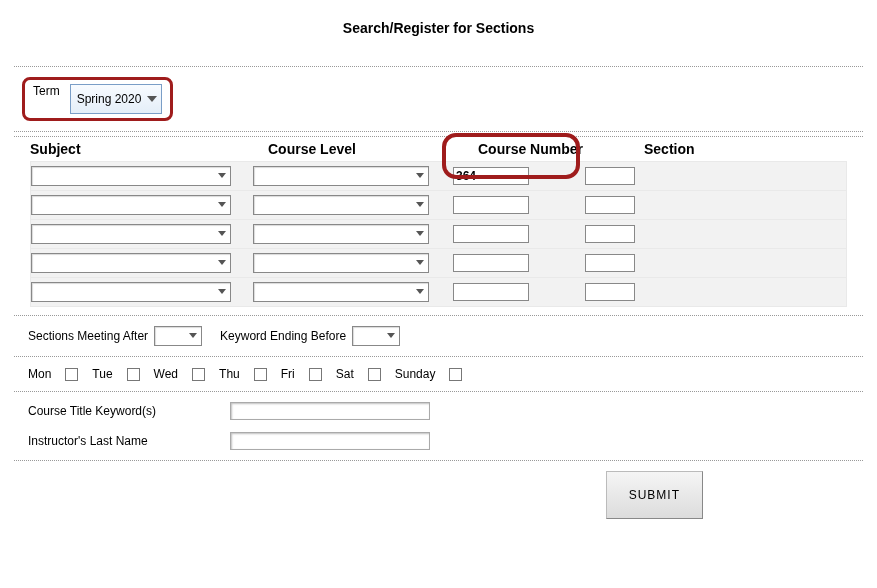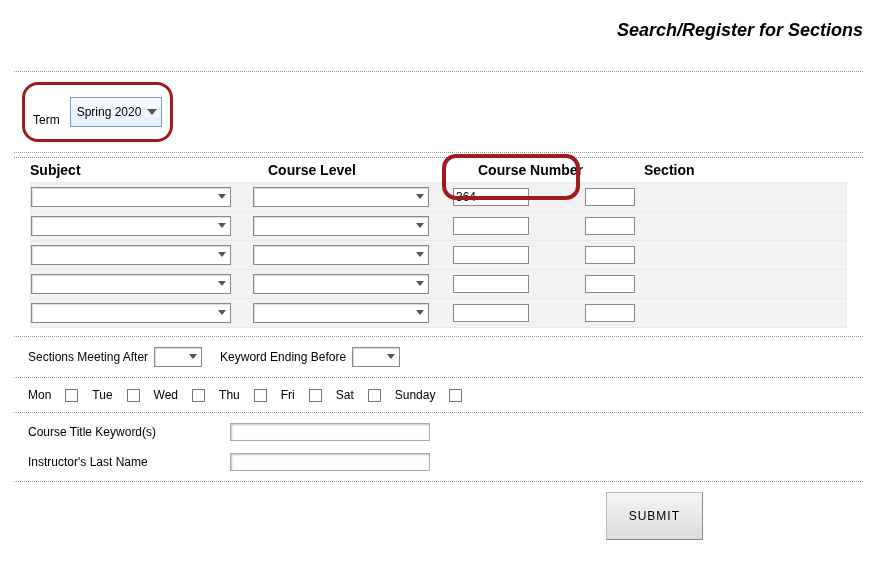--- a/index.html
+++ b/index.html
@@ -9,48 +9,47 @@
     margin: 0;
     padding: 0;
     background: #fff;
     color: #000;
   }
   .page {
     width: 877px;
     padding: 20px 14px 10px 14px;
   }
   h1 {
-    font-size: 18px;
+    font-size: 14px;
     font-weight: bold;
-    text-align: right;
+    text-align: center;
     margin: 0 0 30px 0;
-    font-style: italic;
   }
   .hr {
     border-top: 1px dotted #999;
     height: 0;
     margin: 4px 0;
   }
   .row {
     display: flex;
     align-items: center;
     padding: 6px 0;
   }
   .row label {
     margin-right: 6px;
   }
   .term-row {
     padding: 6px 8px;
   }
   .term-wrap {
     display: inline-flex;
-    align-items: flex-end;
+    align-items: flex-start;
     border: 3px solid #9f1c1c;
-    border-radius: 16px;
-    padding: 12px 8px;
+    border-radius: 8px;
+    padding: 4px 8px;
   }
   .sel-term {
     display: inline-flex;
     align-items: center;
     border: 1px solid #7a9ec7;
     background: linear-gradient(#f8fbff,#e4eef8);
     font-size: 12px;
     padding: 1px 4px 1px 6px;
     height: 30px;
   }
@@ -106,20 +105,21 @@
     border: 1px solid #888;
     background:#fff;
     height: 20px;
     padding: 0 4px 0 2px;
     box-shadow: inset 1px 1px 1px rgba(0,0,0,0.15);
   }
   .selbox.sm { width: 48px; }
   .selbox .chev { font-size:10px; color:#444; }
   .cn-input {
     width: 76px;
+    font-weight: bold;
   }
   .sec-input { width: 50px; }
   .cn-highlight {
     position: absolute;
     border: 4px solid #9f1c1c;
     border-radius: 14px;
     pointer-events: none;
   }
   .meet-row, .days-row, .kw-row, .loc-row, .instr-row {
     padding: 6px 14px;

